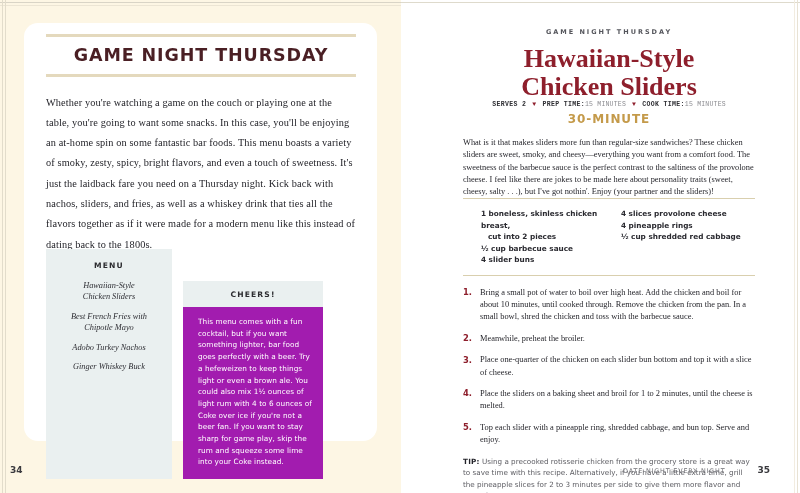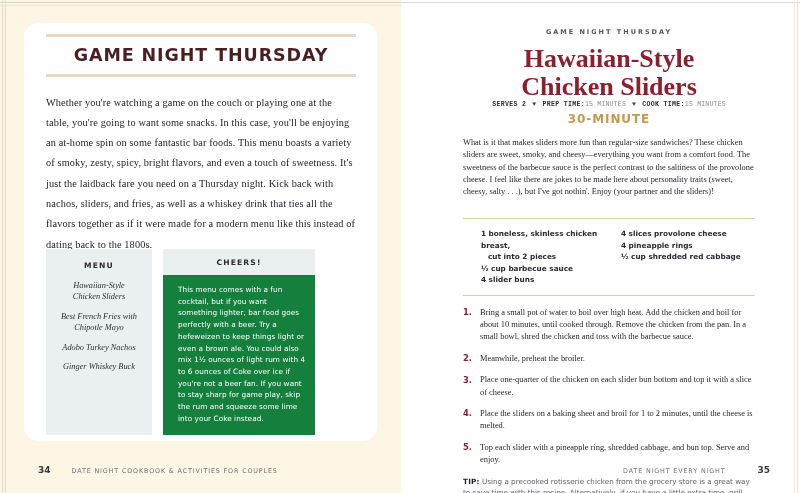--- a/index.html
+++ b/index.html
@@ -99,21 +99,21 @@
   .boxes {
     position: absolute;
     left: 46px;
     top: 249px;
     width: 312px;
     display: flex;
     gap: 0;
   }
 
   .menu-box {
-    width: 106px;
+    width: 126px;
     background: #eaf0f0;
     padding: 12px 9px 16px 9px;
     min-height: 112px;
   }
   .menu-title {
     font-family: "DejaVu Sans", sans-serif;
     font-weight: bold;
     font-size: 7.6px;
     letter-spacing: 1.15px;
     color: #2c2c30;
@@ -125,25 +125,26 @@
     font-style: italic;
     font-size: 8.3px;
     line-height: 11.4px;
     color: #2d2d33;
     text-align: center;
     margin-bottom: 8px;
   }
   .menu-item:last-child { margin-bottom: 0; }
 
   .cheers-box {
-    width: 152px;
+    width: 140px;
     margin-left: 11px;
-    background: #15803d;
+    background: #a21caf;
     position: relative;
     min-height: 112px;
+    margin-top: 32px;
   }
   .cheers-head {
     background: #eaf0f0;
     height: 26px;
     display: flex;
     align-items: center;
     justify-content: center;
   }
   .cheers-title {
     font-family: "DejaVu Sans", sans-serif;
@@ -157,25 +158,25 @@
     font-size: 7.3px;
     line-height: 11.7px;
     color: #ffffff;
     padding: 9px 9px 11px 15px;
     letter-spacing: 0.05px;
   }
 
   
   .footer-left {
     position: absolute;
-    left: 38px;
+    left: 10px;
     bottom: 18px;
     display: flex;
     align-items: baseline;
-    gap: 21px;
+    gap: 1px;
   }
   .folio {
     font-family: "DejaVu Sans", sans-serif;
     font-weight: bold;
     font-size: 9px;
     color: #3a3a3e;
   }
   .running-head {
     font-family: "DejaVu Sans", sans-serif;
     font-size: 6.4px;
@@ -265,21 +266,21 @@
 
   .headnote {
     margin-top: 11px;
     font-size: 8.4px;
     line-height: 12.3px;
     color: #26262c;
     text-align: left;
   }
 
   .ingredients {
-    margin-top: 20px;
+    margin-top: 0;
     border-top: 1.4px solid #d9cfae;
     border-bottom: 1.4px solid #d9cfae;
     padding: 9px 0 9px 0;
     display: flex;
   }
   .ing-col {
     width: 50%;
     padding-left: 12px;
   }
   .ing-col:first-child { padding-left: 18px; }
@@ -374,21 +375,20 @@
         <div class="cheers-head">
           <div class="cheers-title">CHEERS!</div>
         </div>
         <div class="cheers-body">This menu comes with a fun cocktail, but if you want something lighter, bar food goes perfectly with a beer. Try a hefeweizen to keep things light or even a brown ale. You could also mix 1½ ounces of light rum with 4 to 6 ounces of Coke over ice if you're not a beer fan. If you want to stay sharp for game play, skip the rum and squeeze some lime into your Coke instead.</div>
       </div>
 
     </div>
 
     <div class="footer-left">
       <div class="folio">34</div>
-      <div class="running-head">DATE NIGHT COOKBOOK &amp; ACTIVITIES FOR COUPLES</div>
     </div>
   </div>
 
   <div class="page-right">
     <div class="edge-top-r"></div>
     <div class="edge-right"></div>
     <div class="edge-right2"></div>
 
     <div class="right-content">
 

